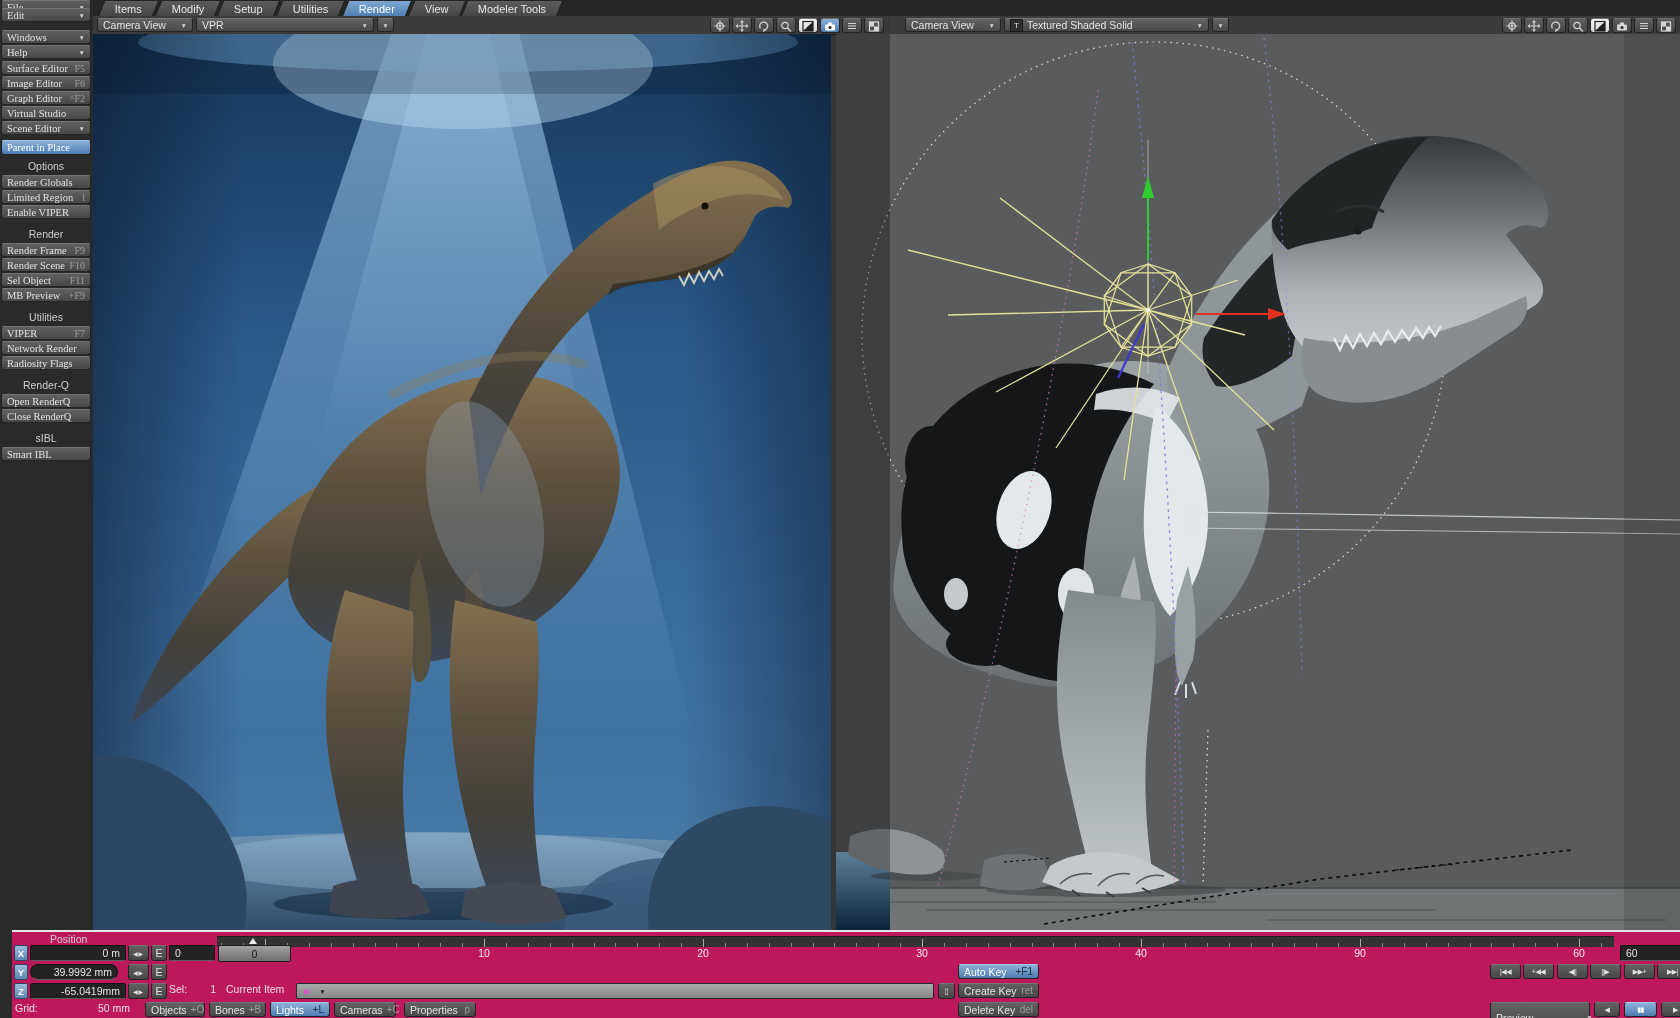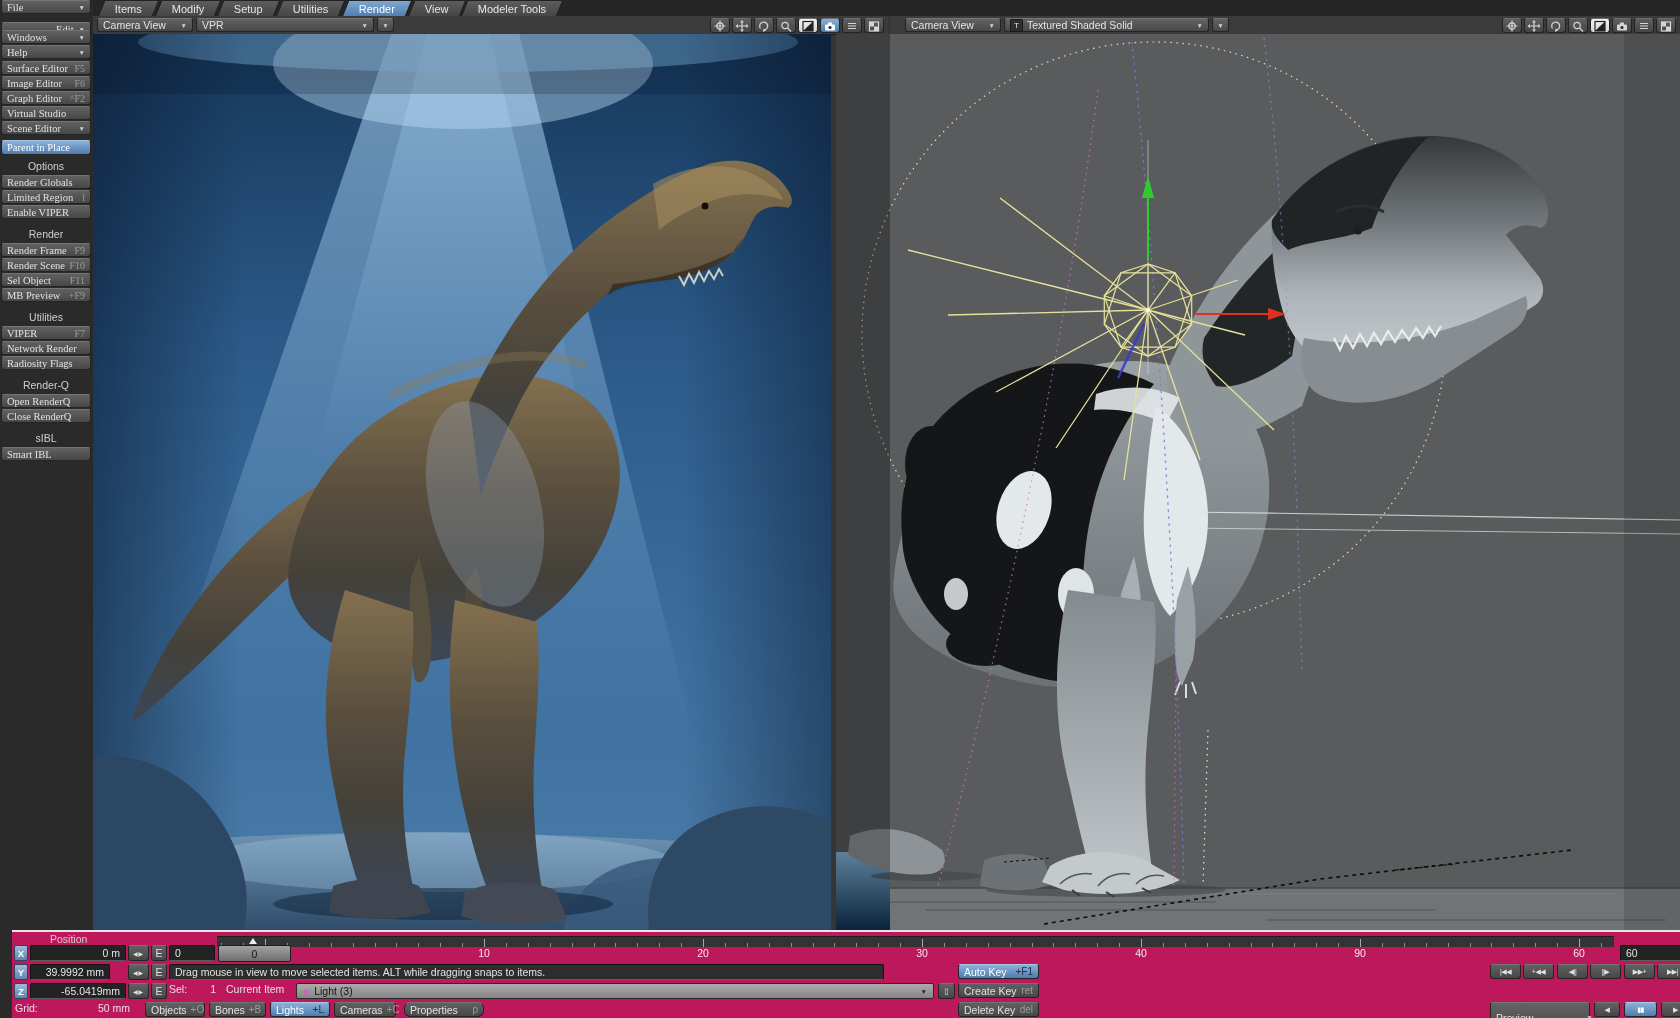--- a/index.html
+++ b/index.html
@@ -84,21 +84,21 @@
     <div class="tab">
       <span>Modeler Tools</span>
     </div>
   </div>
 
 <div id="sidebar" class="abs">
     <div class="btn" style="top: 0px;">
       <span>File</span>
       <span class="arrow">▼</span>
     </div>
-    <div class="btn" style="top: 22px; justify-content: flex-end;">
+    <div class="btn" style="top: 8px;">
       <span>Edit</span>
       <span class="arrow">▼</span>
     </div>
     <div class="btn" style="top: 30px;">
       <span>Windows</span>
       <span class="arrow">▼</span>
     </div>
     <div class="btn" style="top: 45px;">
       <span>Help</span>
       <span class="arrow">▼</span>
@@ -553,30 +553,26 @@
       <span>0</span>
     </div>
   <div id="slider" class="abs" style="left:206px;top:13px;width:71px;height:15px;">
       <span>0</span>
     </div>
   <div class="abs" style="left:237px;top:6px;width:0;height:0;border-left:4px solid transparent;border-right:4px solid transparent;border-bottom:6px solid #ececec;"></div>
   <div class="field abs" style="left:1608px;top:13px;width:70px;height:16px;">
       <span>60</span>
     </div>
 
-  <div class="field abs" style="left:157px;top:32px;width:715px;height:16px;background:#2d2d2d;">
-      <span>Drag mouse in view to move selected items. ALT while dragging snaps to items.</span>
-    </div>
 
   <div class="plain abs" style="left:157px;top:51px;">Sel:</div>
   <div class="plain abs" style="left:186px;top:51px;width:18px;justify-content:flex-end;">1</div>
   <div class="plain abs" style="left:214px;top:51px;">Current Item</div>
   <div class="lightdd abs" style="left:284px;top:51px;width:638px;height:16px;">
     <span style="color:var(--light-icon);font-size:8px;margin-right:5px;">◆</span>
-    <span style="flex:1">Light (3)</span>
     <span class="arrow" style="color:#222">▼</span>
   </div>
   <div class="btn abs" style="left:926px;top:51px;width:17px;height:16px;justify-content:center;padding:0;">
       <span style="font-size:8px;">▯</span>
     </div>
 
   <div class="plain abs" style="left:3px;top:70px;">Grid:</div>
   <div class="plain abs" style="left:50px;top:70px;width:68px;justify-content:flex-end;">50 mm</div>
   <div id="itembtns"></div>
   <div id="keybtns"></div>
@@ -592,21 +588,21 @@
     <div class="rulnum" style="left: 674px; top: 15px;">20</div>
     <div class="rulnum" style="left: 893px; top: 15px;">30</div>
     <div class="rulnum" style="left: 1112px; top: 15px;">40</div>
     <div class="rulnum" style="left: 1331px; top: 15px;">90</div>
     <div class="rulnum" style="left: 1550px; top: 15px;">60</div>
     <div class="badge abs" style="left: 2px; top: 13px; width: 14px; height: 16px;">X</div>
     <div class="field right abs" style="left: 18px; top: 13px; width: 96px; height: 16px; padding-left: 27px;">0 m</div>
     <div class="btn spin abs" style="left: 116px; top: 13px; width: 21px; height: 16px;">◀▶</div>
     <div class="btn abs" style="left: 139px; top: 13px; width: 16px; height: 16px; justify-content: center;">E</div>
     <div class="badge abs" style="left: 2px; top: 32px; width: 14px; height: 16px;">Y</div>
-    <div class="field right abs" style="left: 18px; top: 32px; width: 80px; height: 16px;">39.9992 mm</div>
+    <div class="field right abs" style="left: 18px; top: 32px; width: 88px; height: 16px; border-radius: 8px;">39.9992 mm</div>
     <div class="btn spin abs" style="left: 116px; top: 32px; width: 21px; height: 16px;">◀▶</div>
     <div class="btn abs" style="left: 139px; top: 32px; width: 16px; height: 16px; justify-content: center;">E</div>
     <div class="badge abs" style="left: 2px; top: 51px; width: 14px; height: 16px;">Z</div>
     <div class="field right abs" style="left: 18px; top: 51px; width: 96px; height: 16px;">-65.0419mm</div>
     <div class="btn spin abs" style="left: 116px; top: 51px; width: 21px; height: 16px;">◀▶</div>
     <div class="btn abs" style="left: 139px; top: 51px; width: 16px; height: 16px; justify-content: center;">E</div>
     <div class="btn abs" style="left: 133px; top: 70px; width: 60px; height: 15px;">
       <span>Objects</span>
       <span class="sc">+O</span>
     </div>
@@ -615,21 +611,21 @@
       <span class="sc">+B</span>
     </div>
     <div class="btn abs blue" style="left: 258px; top: 70px; width: 60px; height: 15px;">
       <span>Lights</span>
       <span class="sc">+L</span>
     </div>
     <div class="btn abs" style="left: 322px; top: 70px; width: 62px; height: 15px;">
       <span>Cameras</span>
       <span class="sc">+C</span>
     </div>
-    <div class="btn abs" style="left: 392px; top: 70px; width: 80px; height: 15px; border-radius: 6px;">
+    <div class="btn abs" style="left: 392px; top: 70px; width: 72px; height: 15px;">
       <span>Properties</span>
       <span class="sc">p</span>
     </div>
     <div class="btn abs blue" style="left: 946px; top: 32px; width: 81px; height: 15px;">
       <span>Auto Key</span>
       <span class="sc">+F1</span>
     </div>
     <div class="btn abs" style="left: 946px; top: 51px; width: 81px; height: 15px;">
       <span>Create Key</span>
       <span class="sc">ret</span>

